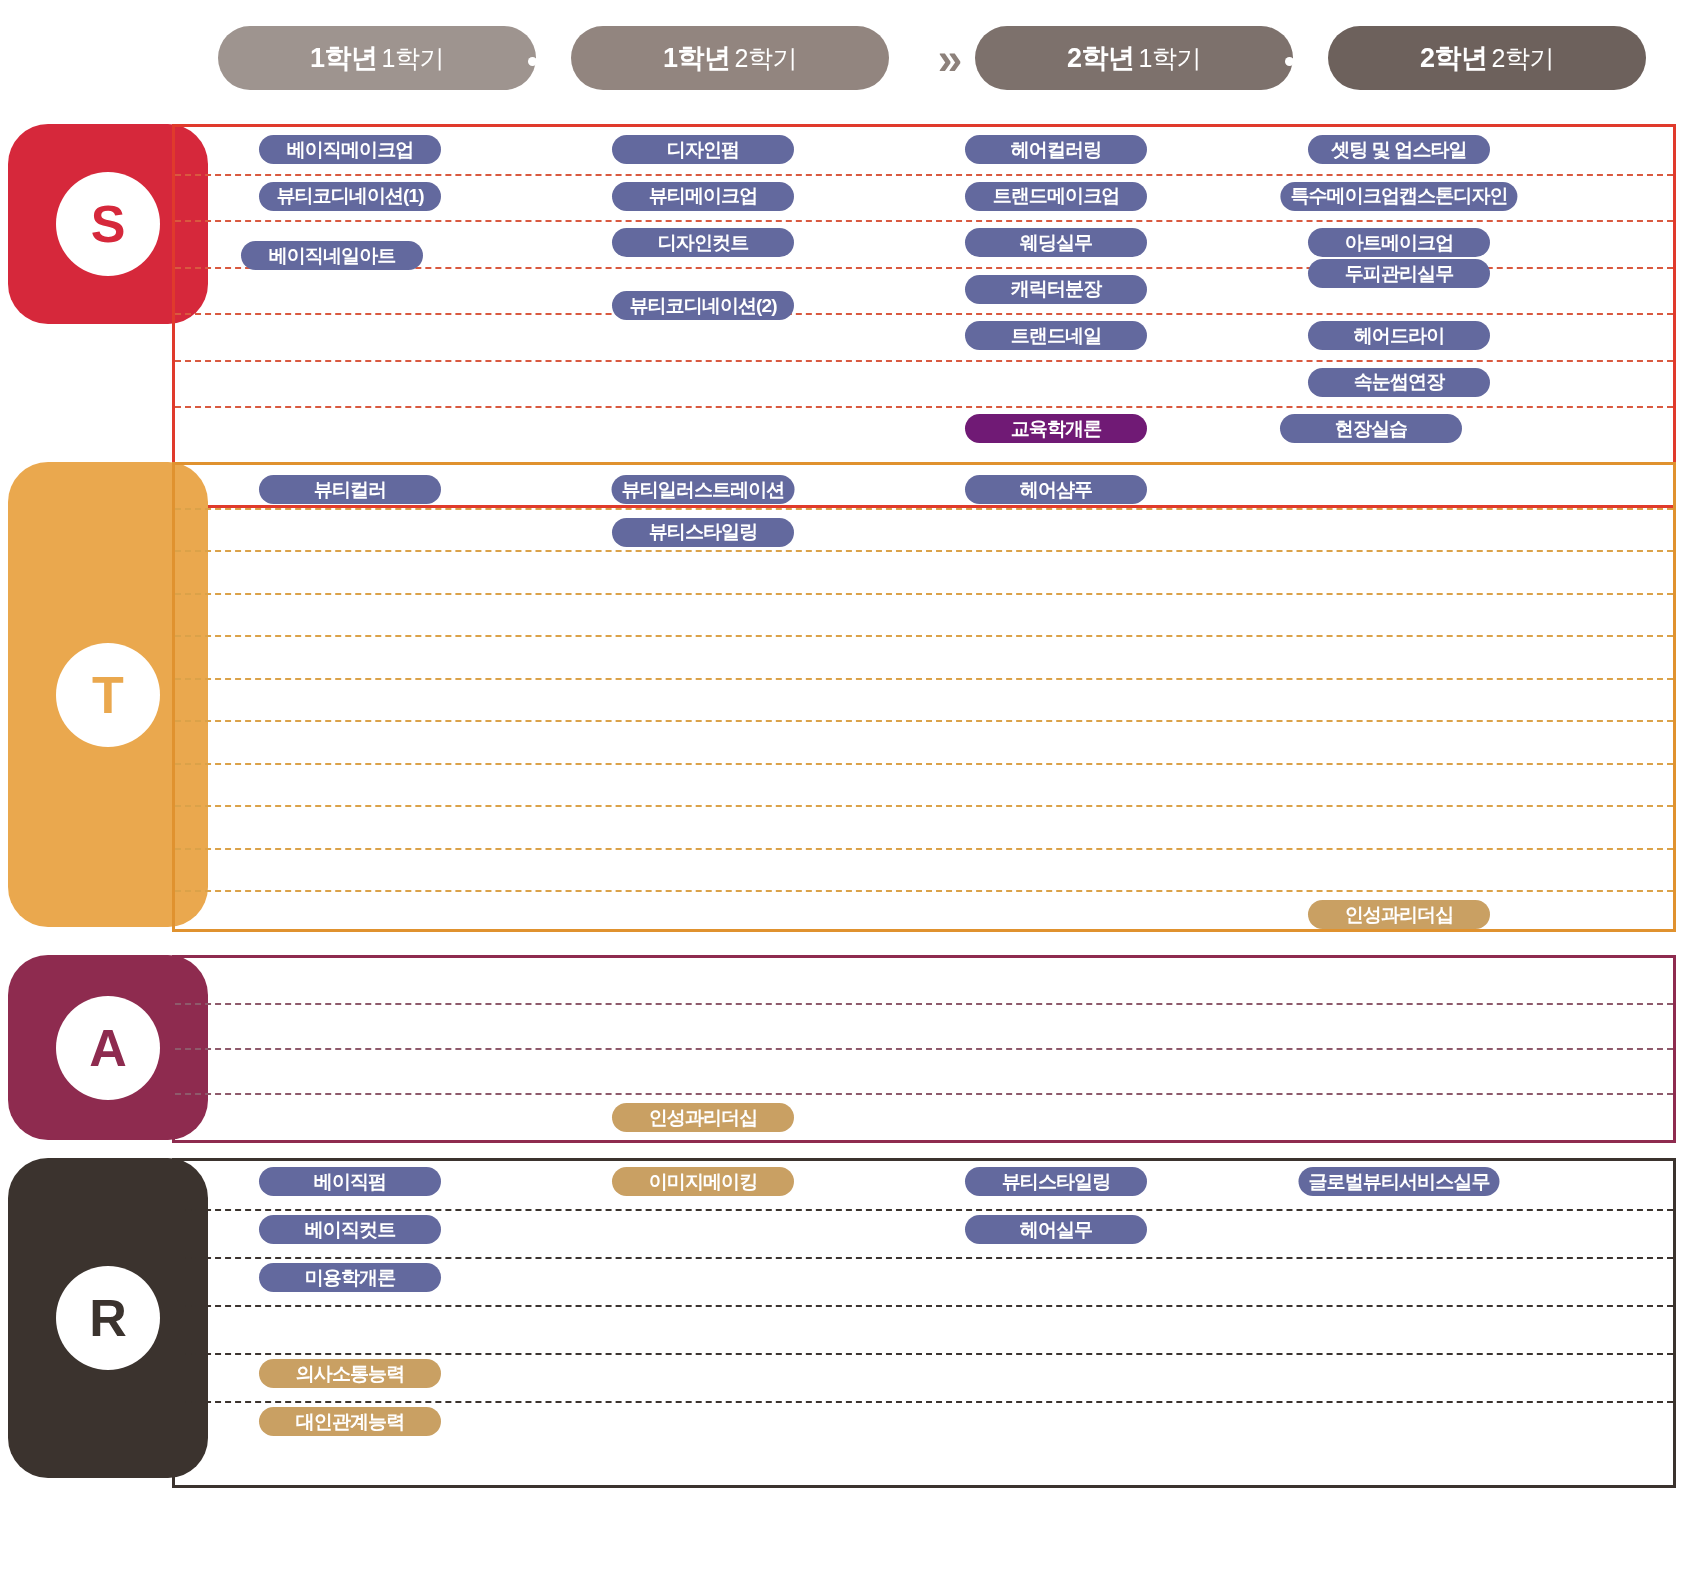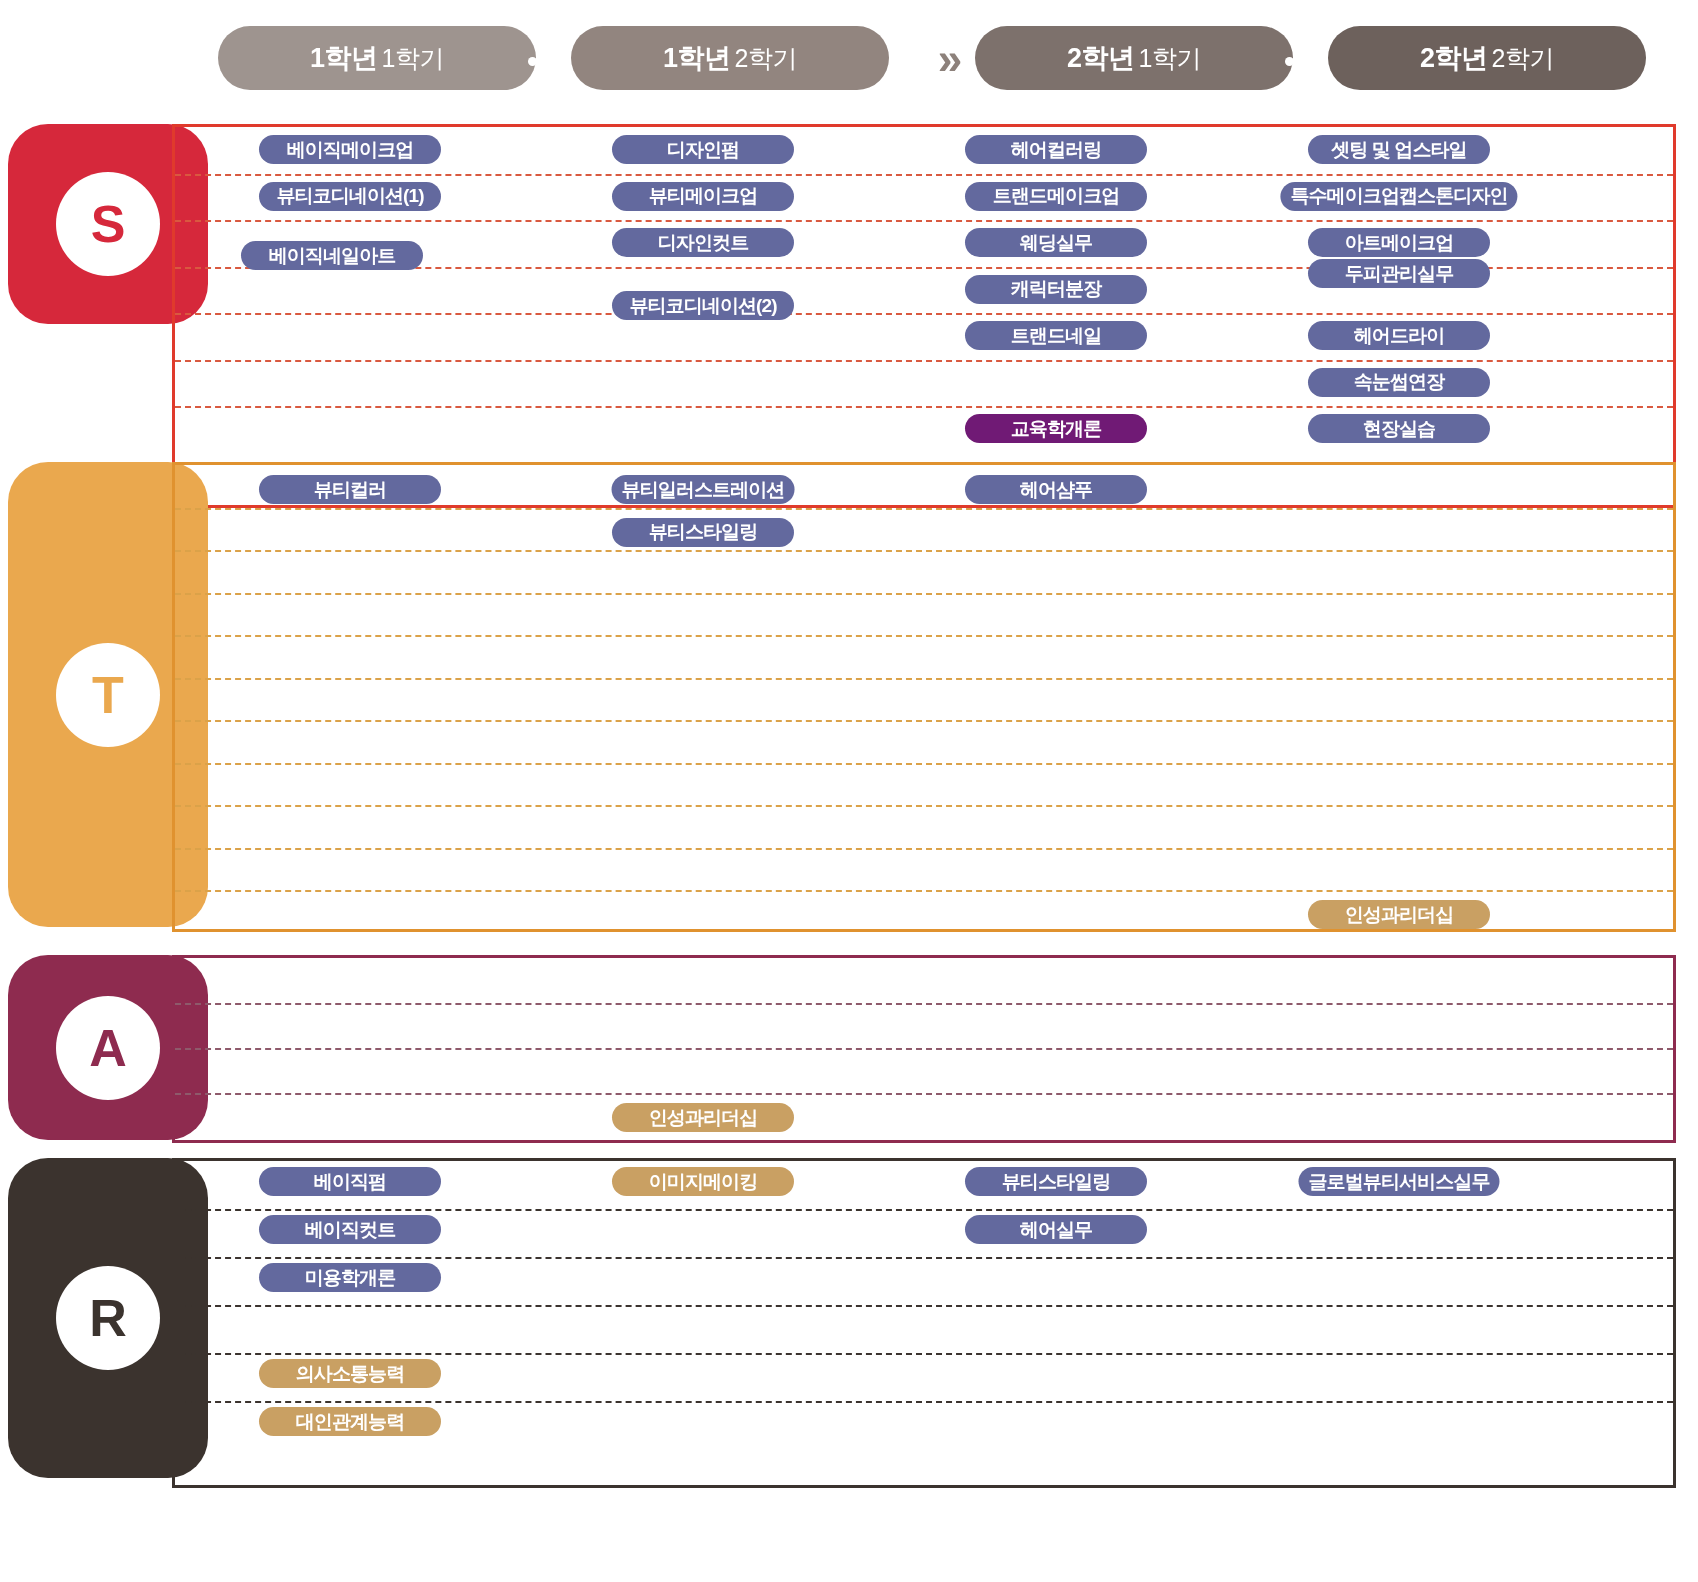--- a/index.html
+++ b/index.html
@@ -136,21 +136,21 @@
         <div class="pill p-blue" style="top: 101px; left: 881px; transform: translateX(-50%); min-width: 182px;">웨딩실무</div>
         <div class="pill p-blue" style="top: 147.5px; left: 881px; transform: translateX(-50%); min-width: 182px;">캐릭터분장</div>
         <div class="pill p-blue" style="top: 194px; left: 881px; transform: translateX(-50%); min-width: 182px;">트랜드네일</div>
         <div class="pill p-gray" style="top: 287px; left: 881px; transform: translateX(-50%); min-width: 182px;">교육학개론</div>
         <div class="pill p-blue" style="top: 8px; left: 1224px; transform: translateX(-50%); min-width: 182px;">셋팅 및 업스타일</div>
         <div class="pill p-blue" style="top: 54.5px; left: 1224px; transform: translateX(-50%); min-width: 182px;">특수메이크업캡스톤디자인</div>
         <div class="pill p-blue" style="top: 101px; left: 1224px; transform: translateX(-50%); min-width: 182px;">아트메이크업</div>
         <div class="pill p-blue" style="top: 132px; left: 1224px; transform: translateX(-50%); min-width: 182px;">두피관리실무</div>
         <div class="pill p-blue" style="top: 194px; left: 1224px; transform: translateX(-50%); min-width: 182px;">헤어드라이</div>
         <div class="pill p-blue" style="top: 240.5px; left: 1224px; transform: translateX(-50%); min-width: 182px;">속눈썹연장</div>
-        <div class="pill p-blue" style="top: 287px; left: 1224px; transform: translateX(-50%); min-width: 182px; font-family: Liberation Mono, monospace;">현장실습</div>
+        <div class="pill p-blue" style="top: 287px; left: 1196px; transform: translateX(-50%); min-width: 182px; font-family: Liberation Mono, monospace;">현장실습</div>
       </div>
     </div>
     <div class="section" style="top: 462px; height: 470px; width: 1698px;">
       <div class="badge" style="height: 465px; background: rgb(234, 168, 78);">
         <div class="circle" style="color: rgb(234, 168, 78);">T</div>
       </div>
       <div class="grid" style="top: 0px; width: 1504px; height: 470px; border-width: 3px; border-color: rgb(224, 146, 47); text-align: right;">
         <div class="rowline" style="top: 42.5px; border-top-color: rgb(219, 162, 73);"></div>
         <div class="rowline" style="top: 85px; border-top-color: rgb(219, 162, 73);"></div>
         <div class="rowline" style="top: 127.5px; border-top-color: rgb(219, 162, 73);"></div>

